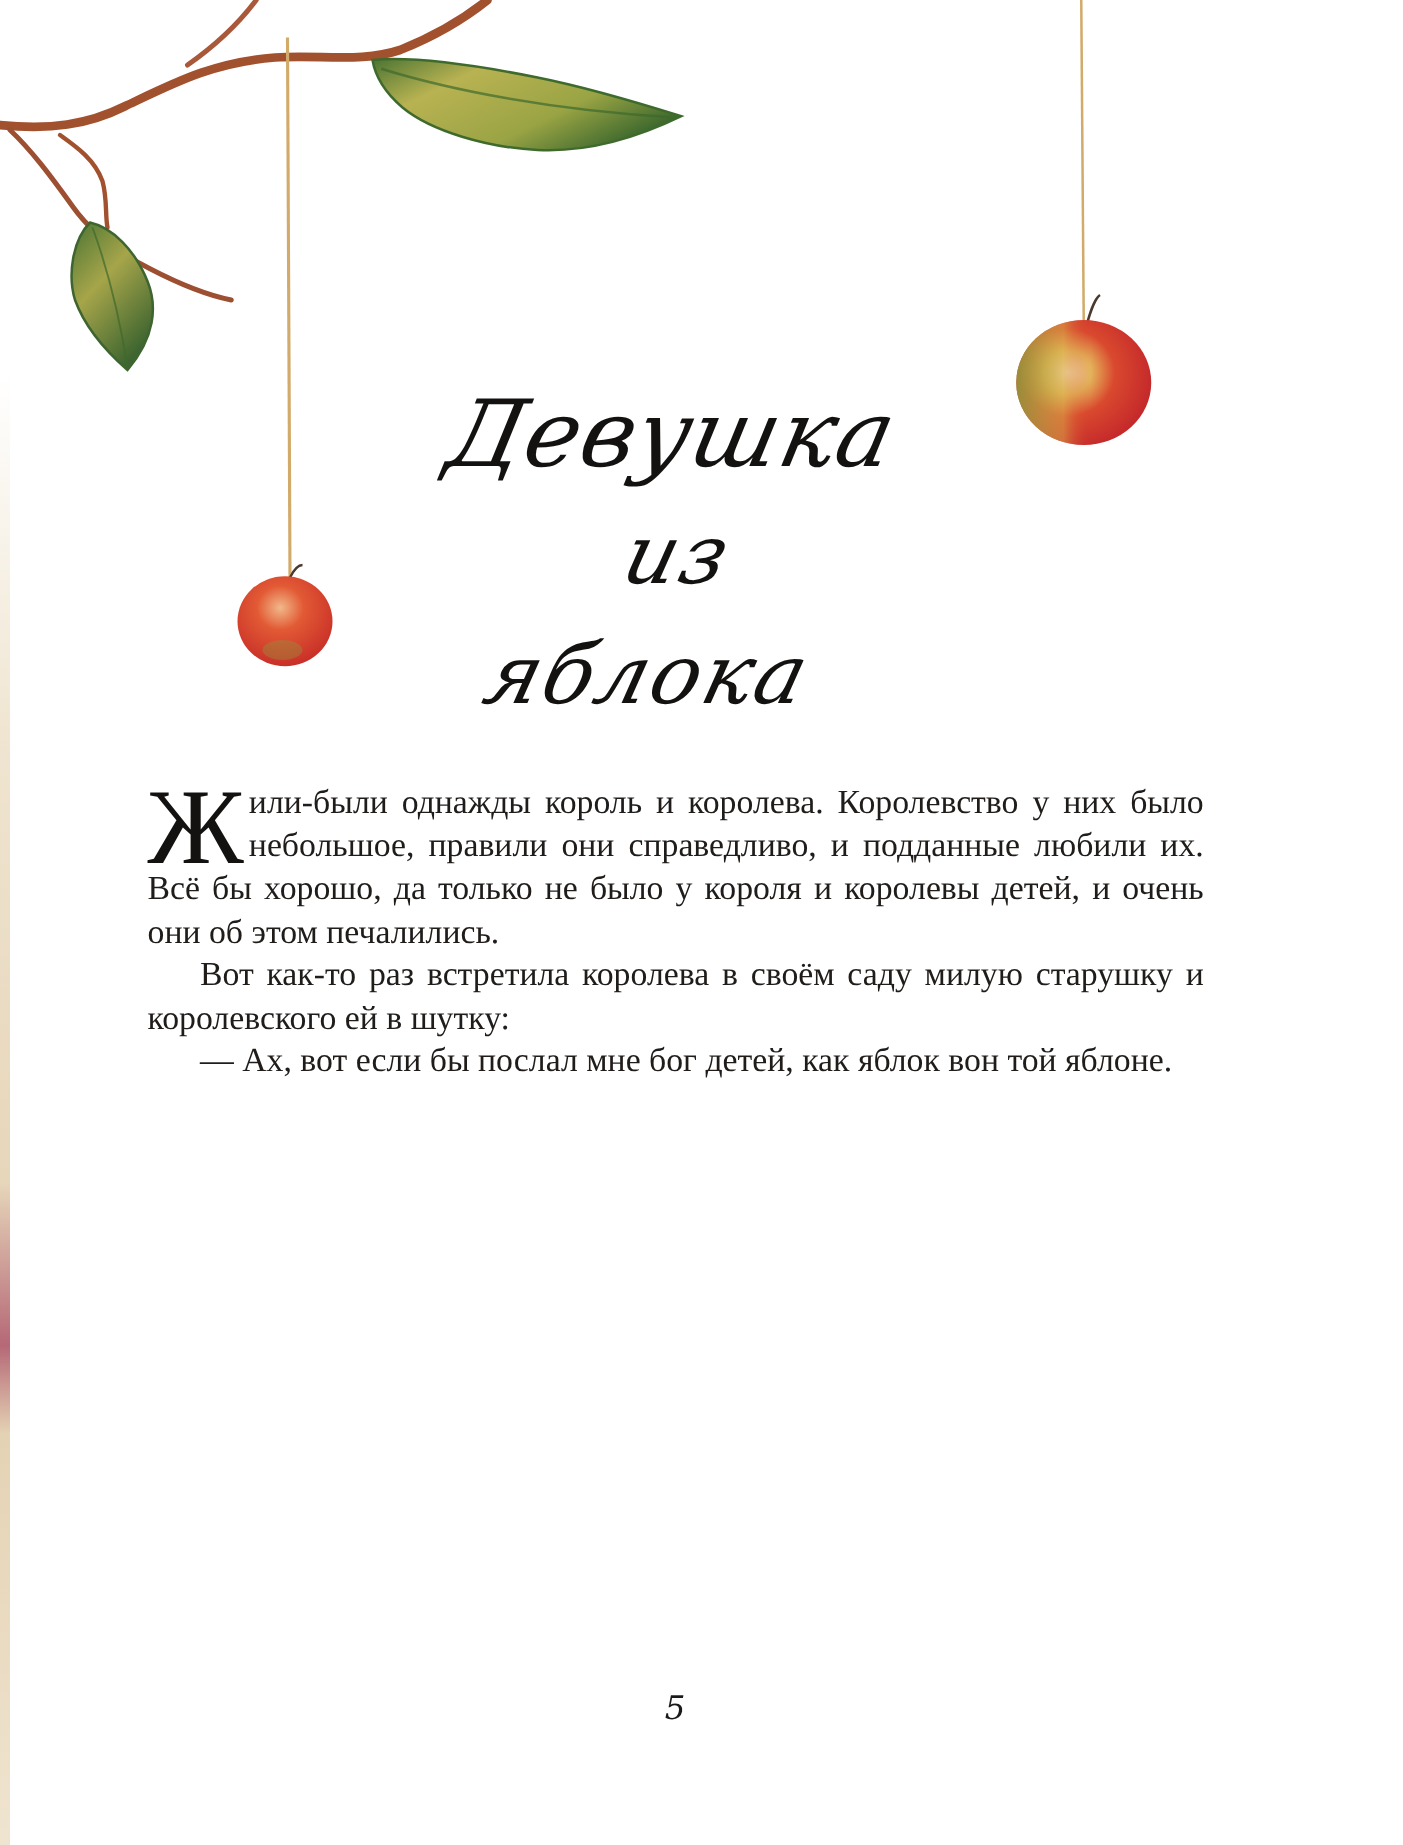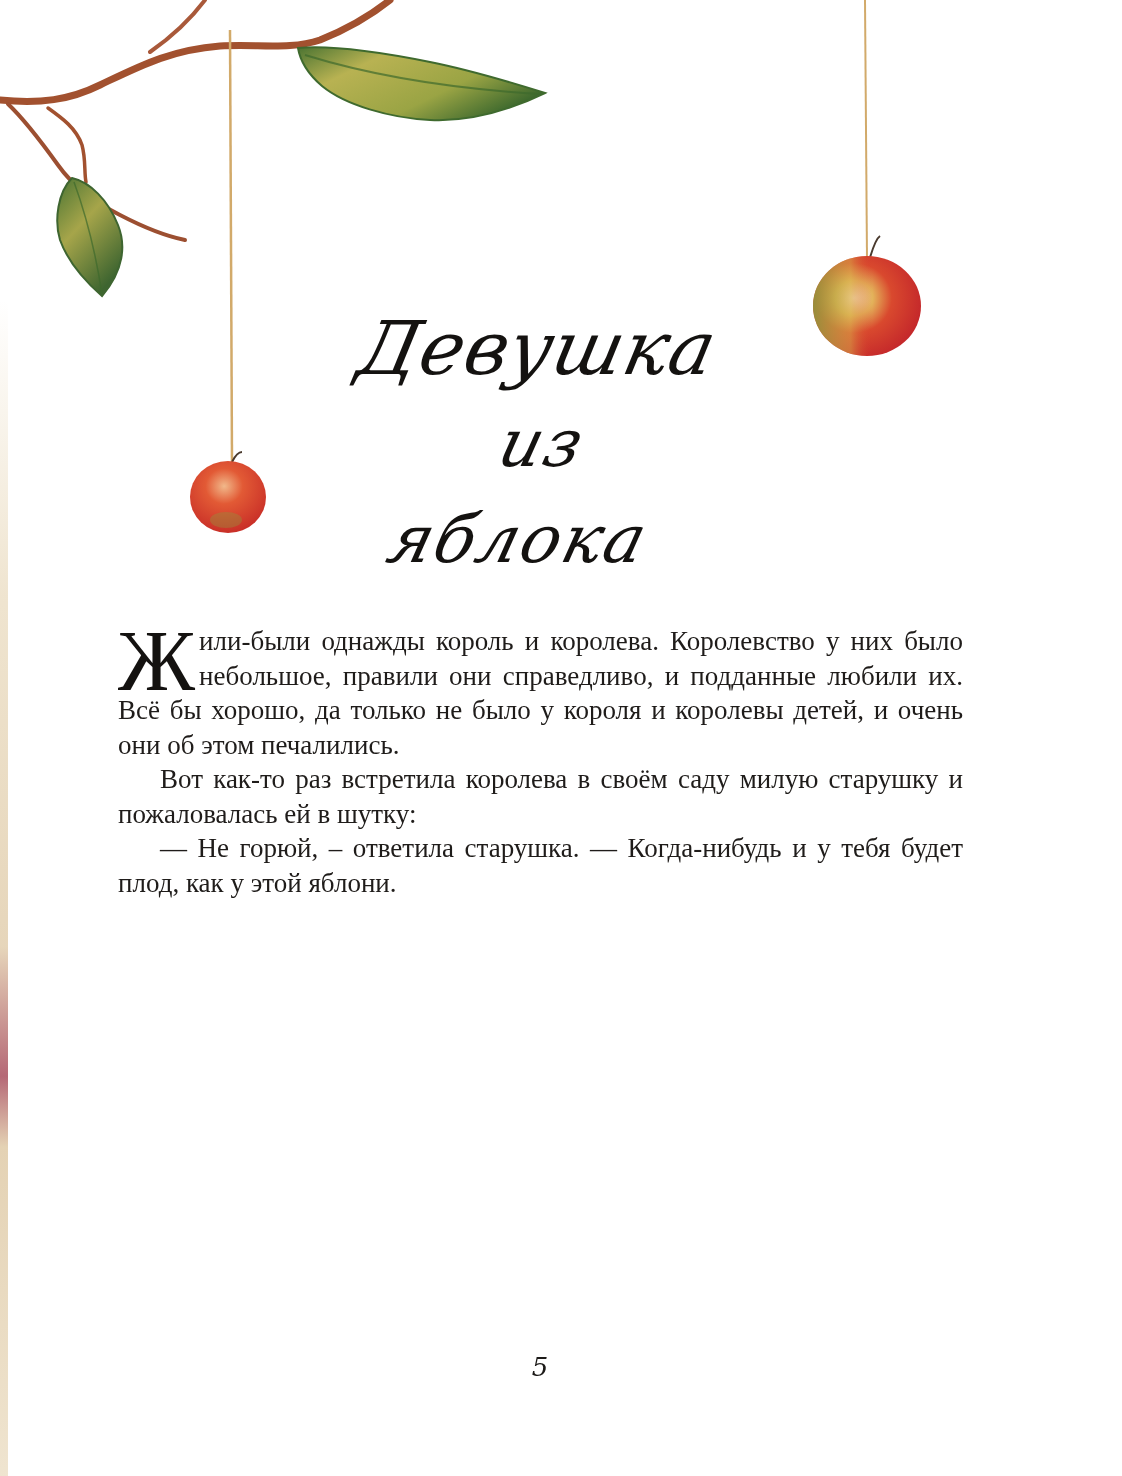--- a/index.html
+++ b/index.html
@@ -155,17 +155,17 @@
 
 <div class="left-edge"></div>
 
 <h1 class="title">
   <span class="line1">Девушка</span>
   <span class="line2">из яблока</span>
 </h1>
 
 <div class="body-text">
   <p class="first"><span class="drop-cap">Ж</span><span>или-были однажды король и королева. Королевство у них было небольшое, правили они справедливо, и подданные любили их. Всё бы хорошо, да только не было у короля и королевы детей, и очень они об этом печалились.</span></p>
-  <p>Вот как-то раз встретила королева в своём саду милую старушку и пожаловалась ей в шутку:</p>
-  <p>— Не горюй, – ответила старушка. — Когда-нибудь и у тебя будет плод, как у этой яблони.</p>
+  <p>Вот как-то раз встретила королева в своём саду милую старушку и королевского ей в шутку:</p>
+  <p>— Ах, вот если бы послал мне бог детей, как яблок вон той яблоне.</p>
 </div>
 
 <div class="page-number">5</div>
 
 </body></html>

